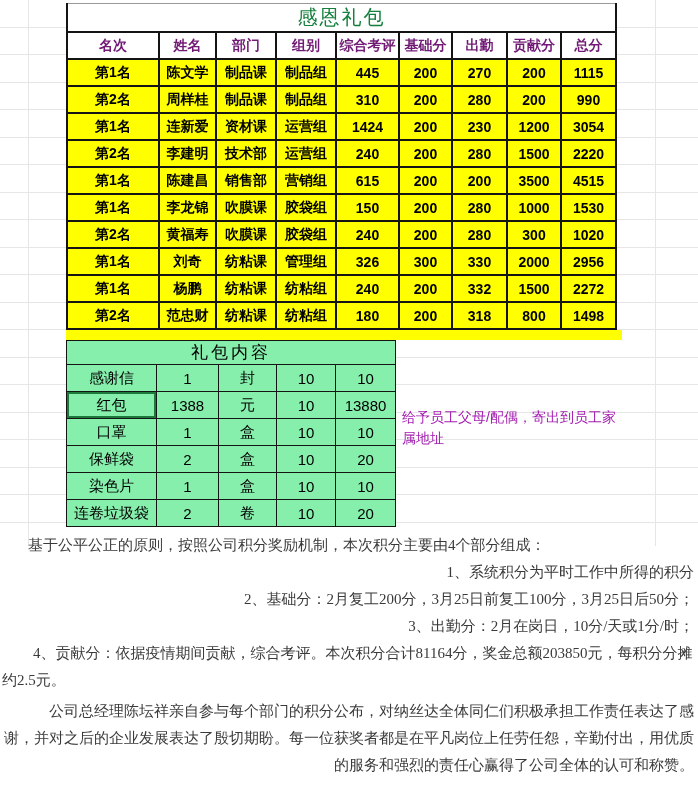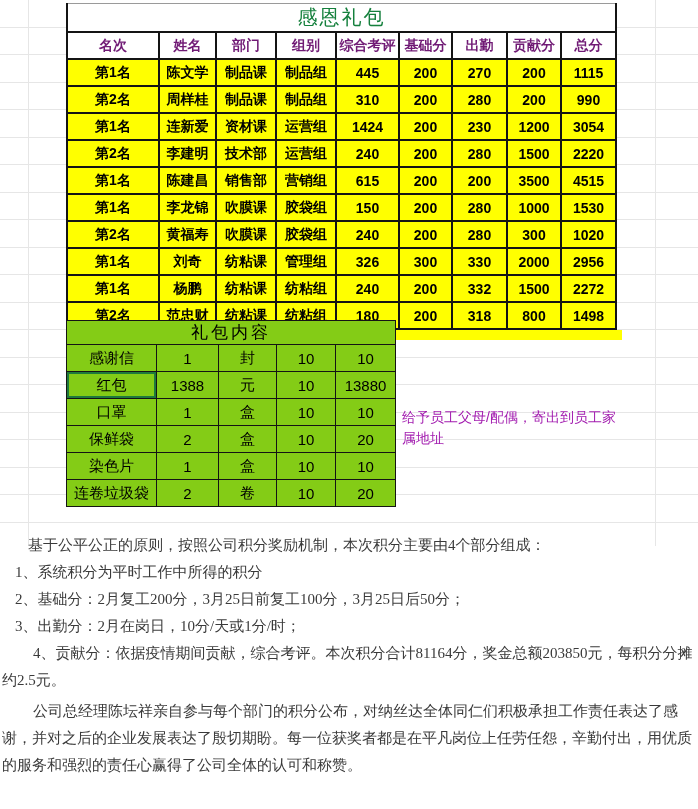--- a/index.html
+++ b/index.html
@@ -23,21 +23,21 @@
     border:2px solid #141414; text-align:center; vertical-align:middle;
     overflow:hidden; white-space:nowrap; padding:0;
   }
   .gift-title td { height:26px; font-size:20px; letter-spacing:2px; background:#fff; color:#15803d; border-top:1px solid #9a9a9a; }
   .gift-head td  { height:25px; font-size:14px; font-weight:bold; background:#fff; color:#701a75; }
   .gift-body td  { height:25px; font-size:14px; font-weight:bold; background:var(--highlight,#ffff00); color:#000; }
 
   .yellow-strip { position:absolute; left:66px; top:330px; width:556px; height:10px; background:var(--highlight,#ffff00); }
 
   
-  .pkg-table { position:absolute; left:66px; top:320px; background:#84cc16; }
+  .pkg-table { position:absolute; left:66px; top:340px; background:#86efac; }
   .pkg-table td {
     border:1.5px solid #141414; text-align:center; vertical-align:middle;
     overflow:hidden; white-space:nowrap; padding:0; color:#000;
   }
   .pkg-title td { height:23px; font-size:17px; letter-spacing:3px; }
   .pkg-body td  { height:26px; font-size:15px; }
   .pkg-body td.selected { box-shadow:inset 0 0 0 2px var(--selection,#1e7a3c);margin-left:16px; }
 
   .side-note {
     position:absolute; left:402px; top:407px; width:226px;
@@ -45,24 +45,24 @@
     font-family:"Liberation Sans","DejaVu Sans",sans-serif;
   }
 
   
   .doc {
     position:absolute; left:2px; top:532px; width:692px;
     font-family:"Liberation Serif","DejaVu Serif",serif;
     font-size:15px; line-height:27px; color:#3a3a3a;
   }
   .doc p { margin:0; }
-  .ind-sm { text-indent:13px; }
+  .ind-sm { text-indent:13px;text-align:right; }
   .ind-md { text-indent:26px; }
   .ind-lg { text-indent:31px; }
-  .gap-top { margin-top:4px !important; }
+  .gap-top { margin-top:4px !important;text-align:right; }
 </style>
 </head>
 <body>
 
 <div class="screen">
 
   <div class="gridlines"></div>
   <div class="vline" style="left:28px;"></div>
   <div class="vline" style="left:655px;"></div>
 

